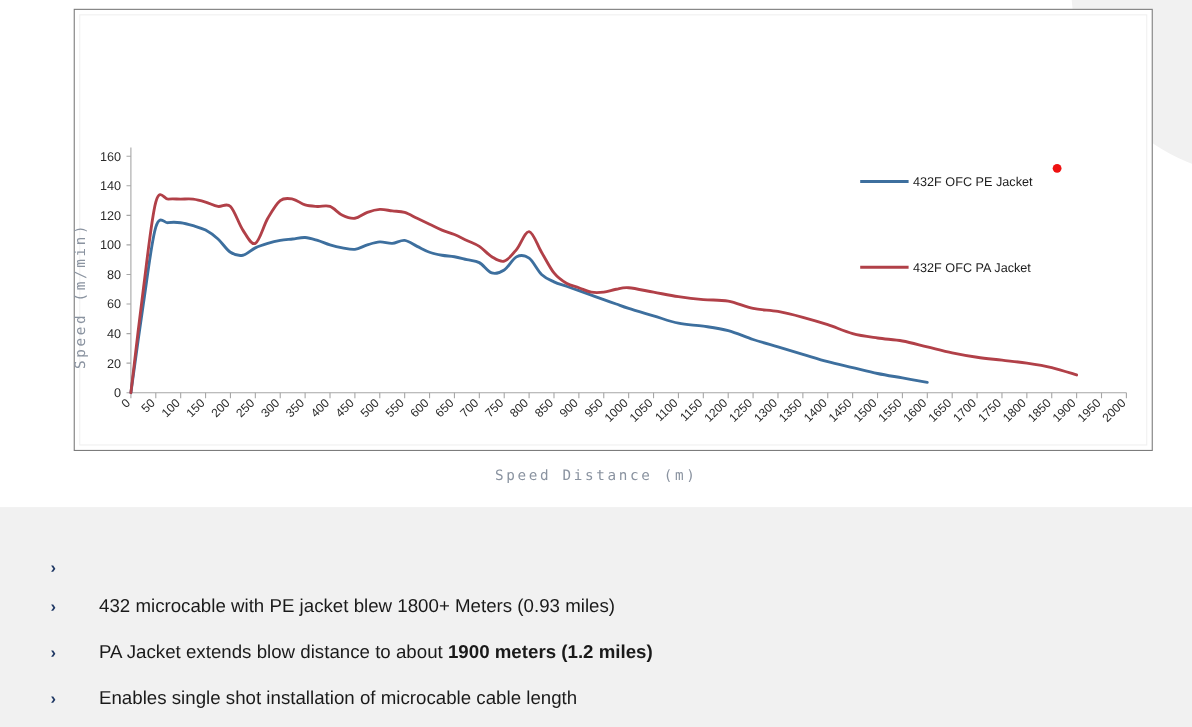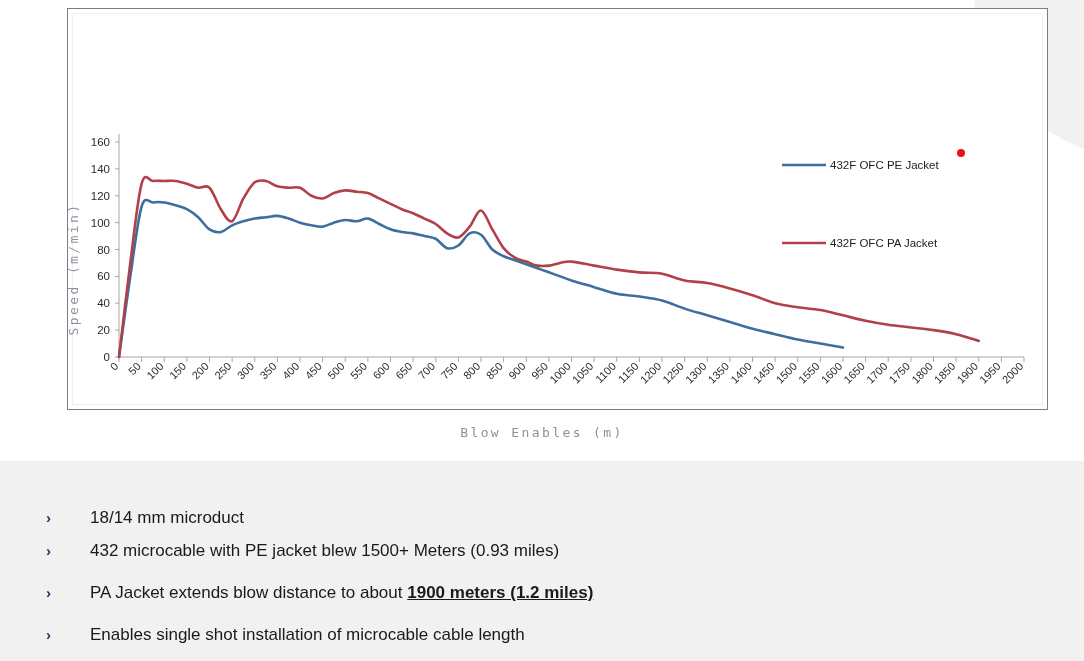--- a/index.html
+++ b/index.html
@@ -140,21 +140,21 @@
     font-weight: bold;
     font-family: "Liberation Sans", sans-serif;
     flex: none;
   }
   .bullet-text {
     color: #1a1a1a;
     font-size: 17px;
     font-family: "Liberation Sans", sans-serif;
     white-space: nowrap;
   }
-  .bullet-text b { font-weight: bold; text-decoration: underline; }
+  .bullet-text b { font-weight: bold; }
 </style>
 </head>
 <body>
 
 <div id="swoosh"></div>
 
 <div id="chart-panel">
   <div id="chart-inner-frame"></div>
 
   <div id="y-axis-title">Speed (m/min)</div>
@@ -276,30 +276,29 @@
         <line x1="714" y1="156" x2="758" y2="156" stroke="#3d6f9e" stroke-width="2.6"></line>
         <text x="762" y="160" class="legend-text">432F OFC PE Jacket</text>
         <line x1="714" y1="234" x2="758" y2="234" stroke="#b14048" stroke-width="2.6"></line>
         <text x="762" y="238" class="legend-text">432F OFC PA Jacket</text>
       </g>
   </svg>
 
   <div id="cursor-dot"></div>
 </div>
 
-<div id="x-axis-title">Blow Enables (m)</div>
+<div id="x-axis-title">Speed Distance (m)</div>
 
 <div id="bullets-panel">
     <div class="bullet-row" style="top: 47px;">
       <span class="bullet-marker">›</span>
-      <span class="bullet-text">18/14 mm microduct</span>
     </div>
     <div class="bullet-row" style="top: 80px;">
       <span class="bullet-marker">›</span>
-      <span class="bullet-text">432 microcable with PE jacket blew 1500+ Meters (0.93 miles)</span>
+      <span class="bullet-text">432 microcable with PE jacket blew 1800+ Meters (0.93 miles)</span>
     </div>
     <div class="bullet-row" style="top: 122px;">
       <span class="bullet-marker">›</span>
       <span class="bullet-text">PA Jacket extends blow distance to about <b>1900 meters (1.2 miles)</b></span>
     </div>
     <div class="bullet-row" style="top: 164px;">
       <span class="bullet-marker">›</span>
       <span class="bullet-text">Enables single shot installation of microcable cable length</span>
     </div>
   </div>

